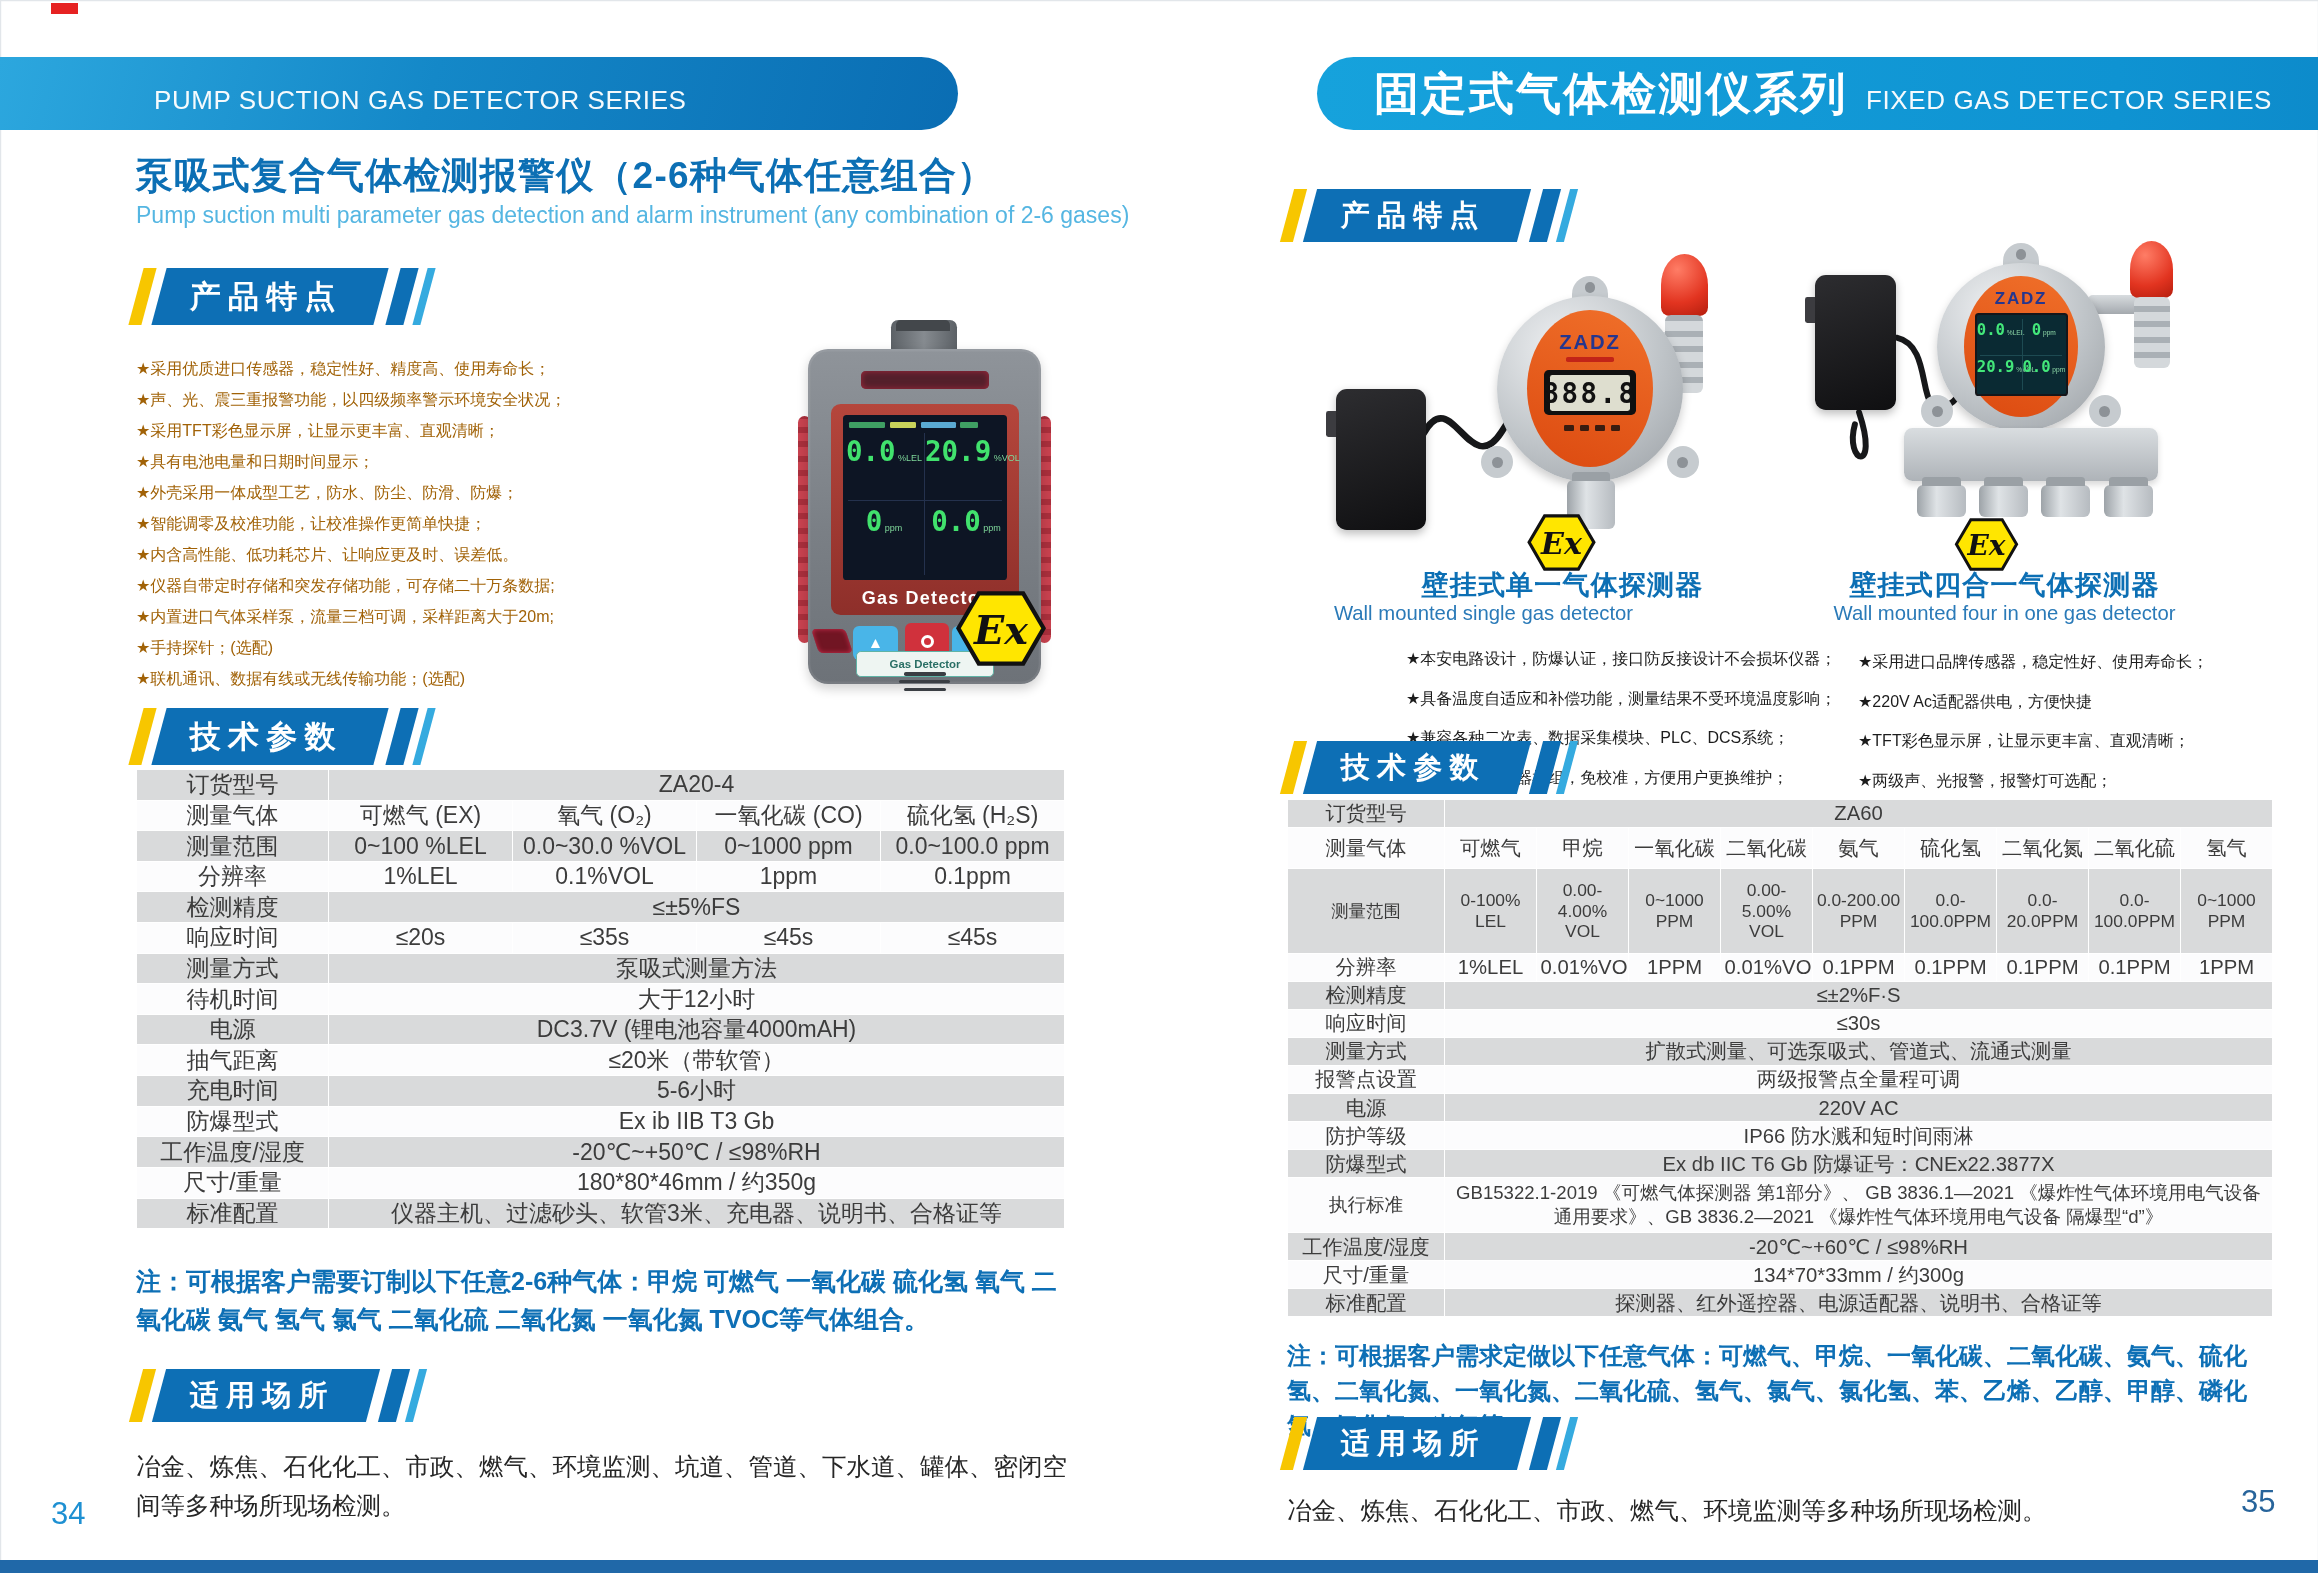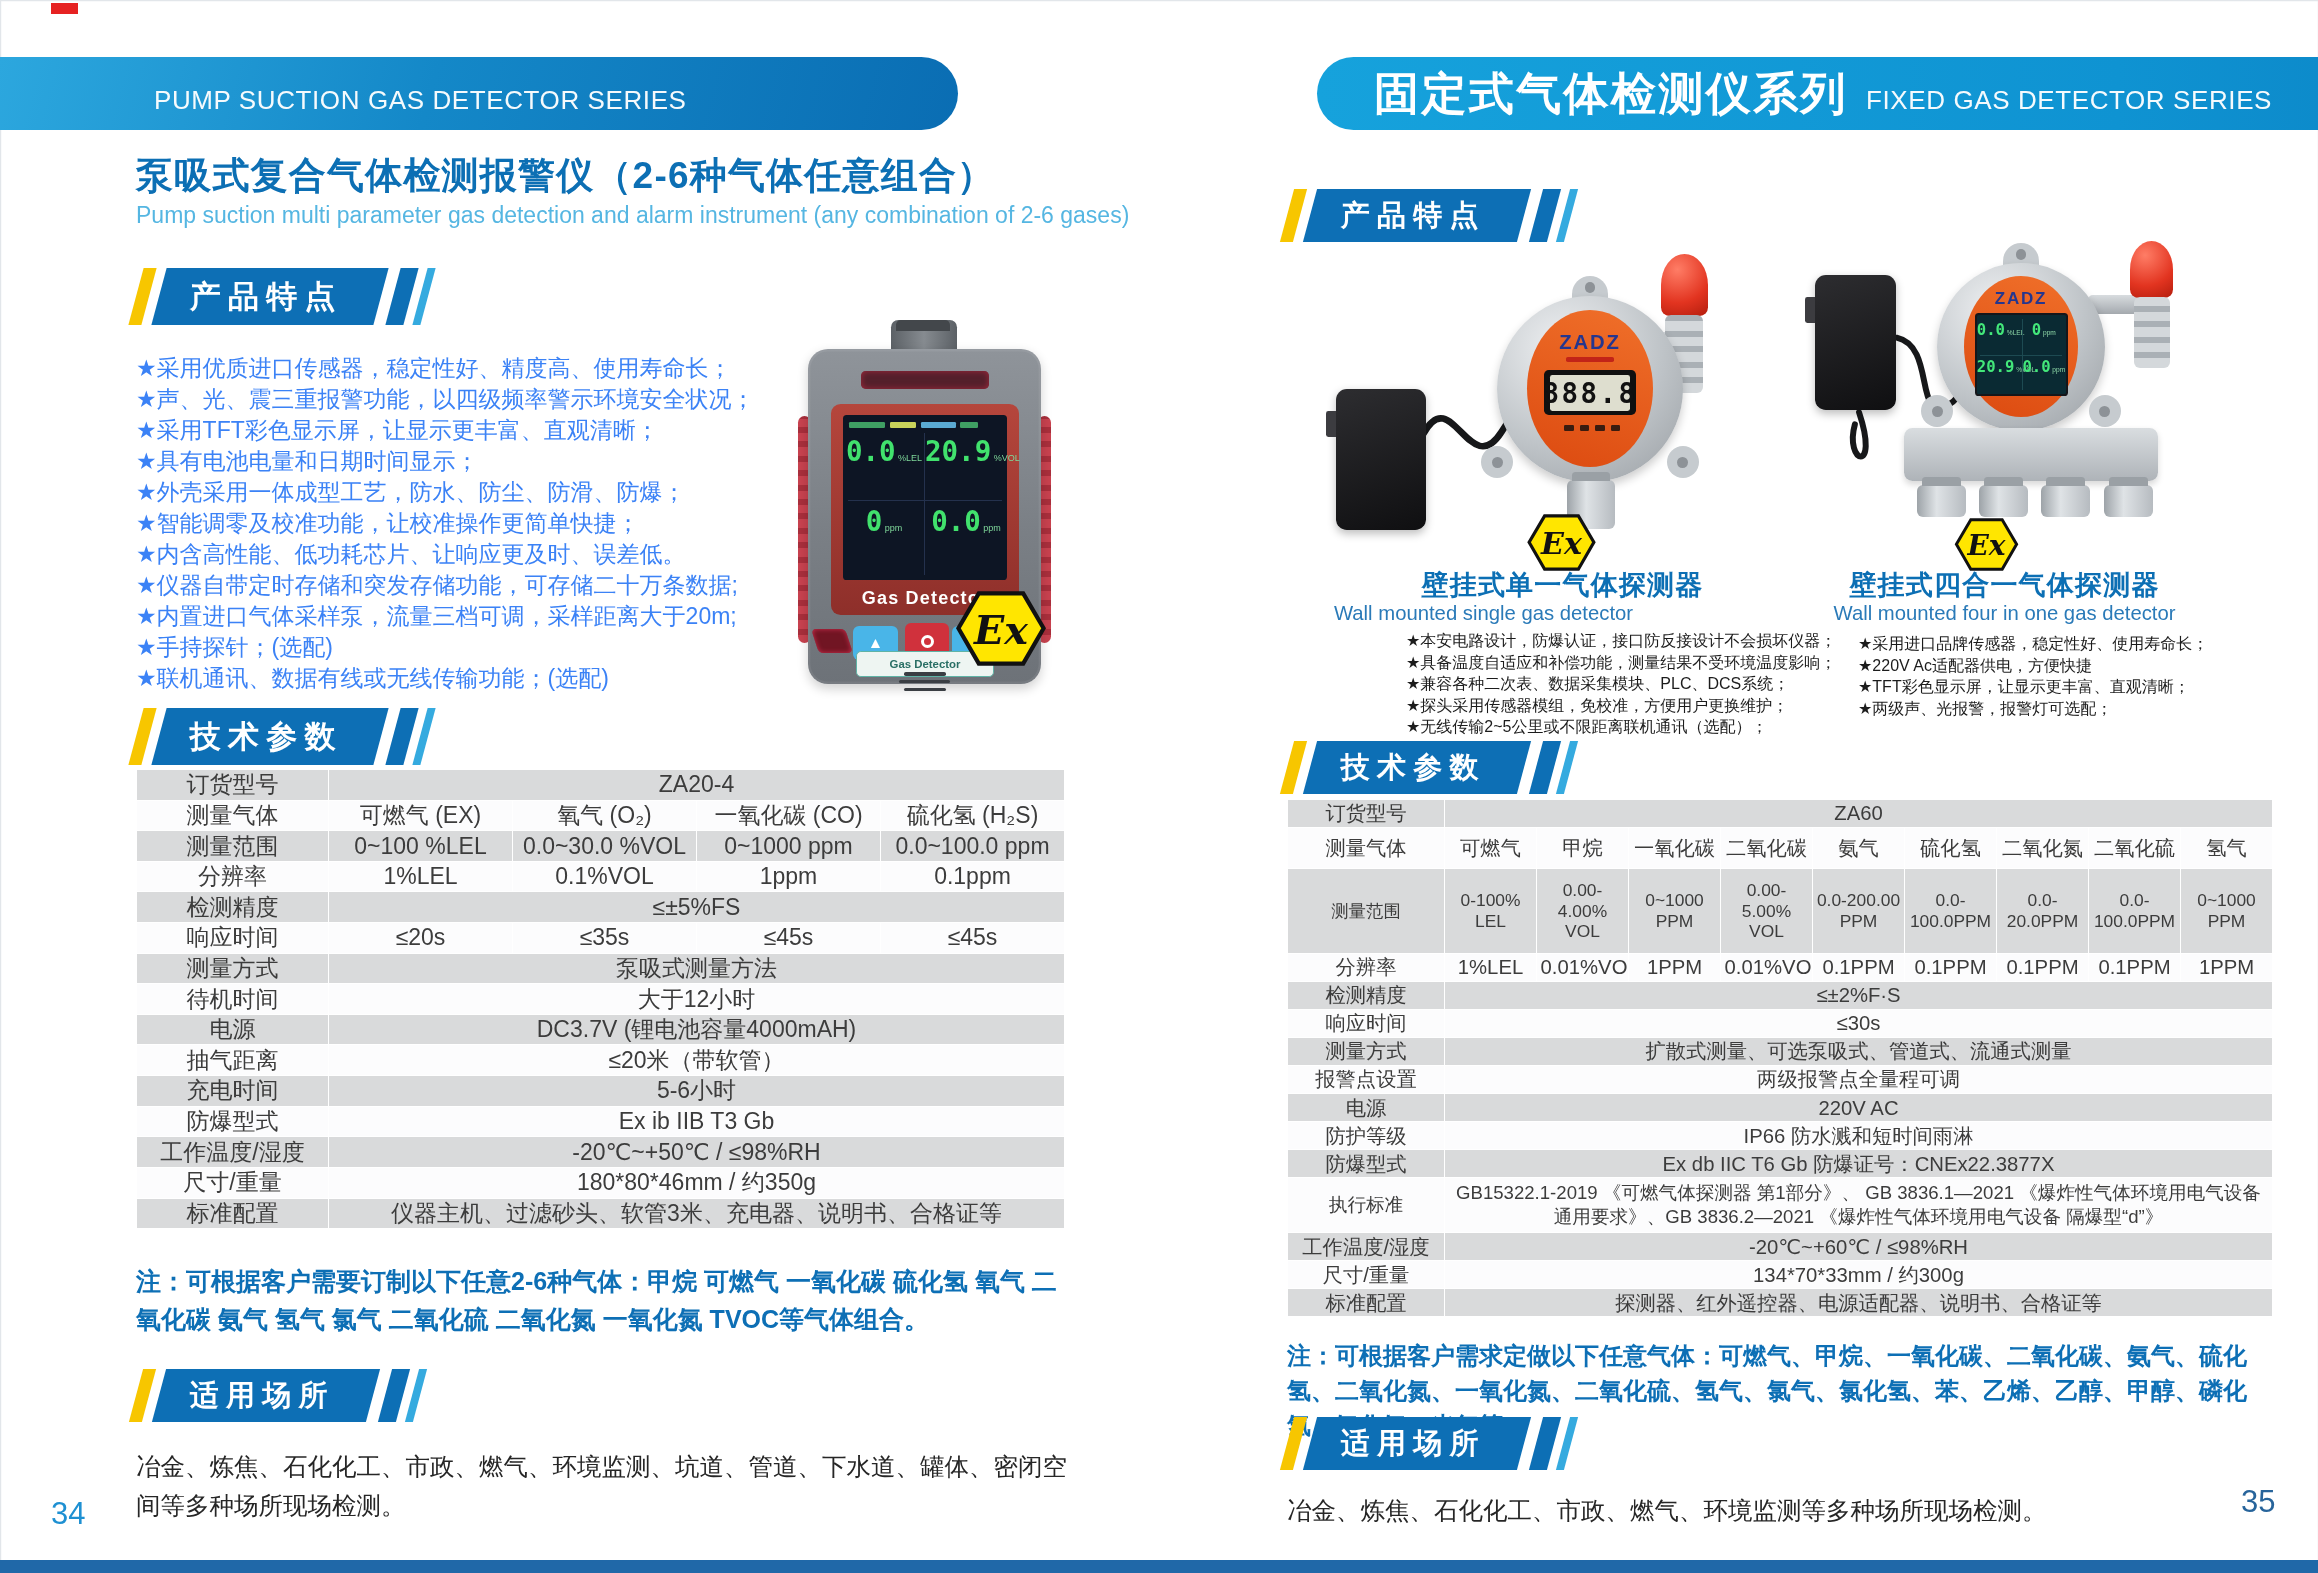--- a/index.html
+++ b/index.html
@@ -26,22 +26,22 @@
   .badge .bx{background:#0d6fb5;margin-left:9.6px;padding:0 38px 0 31px;transform:skewX(-15deg);
              display:flex;align-items:center;}
   .badge .bx span{transform:skewX(15deg);color:#fff;font-size:31px;font-weight:bold;letter-spacing:7.2px;white-space:nowrap;}
   .badge .s1{width:18px;background:#0d6fb5;margin-left:13px;transform:skewX(-15deg);}
   .badge .s2{width:7.8px;background:#35aadf;margin-left:8.4px;transform:skewX(-15deg);}
   .badge.small{height:53px;}
   .badge.small .bx span{font-size:29px;}
 
   
   .feat{position:absolute;list-style:none;margin:0;padding:0;}
-  .feat li{font-size:23px;line-height:31px;color:#3b82f6;white-space:nowrap;}
-  .feat-sm li{font-size:16px;line-height:21.5px;white-space:nowrap;color:#1c1c1c;}
+  .feat li{font-size:16px;line-height:31px;color:#a16207;white-space:nowrap;}
+  .feat-sm li{font-size:16px;line-height:21.5px;white-space:nowrap;color:#1c1c1c;margin-top:18px;}
 
   
   .note{position:absolute;font-size:25px;line-height:1.5;font-weight:bold;color:#0d6fb5;}
   .usetext{position:absolute;font-size:24.5px;line-height:1.6;color:#262626;}
   .pagenum{position:absolute;font-size:31px;}
 
   
   table.spec{position:absolute;border-collapse:collapse;table-layout:fixed;}
   .spec td{border:1.8px solid #fff;text-align:center;vertical-align:middle;color:#3c3c3c;
            padding:2.4px 3.6px;overflow:hidden;}

